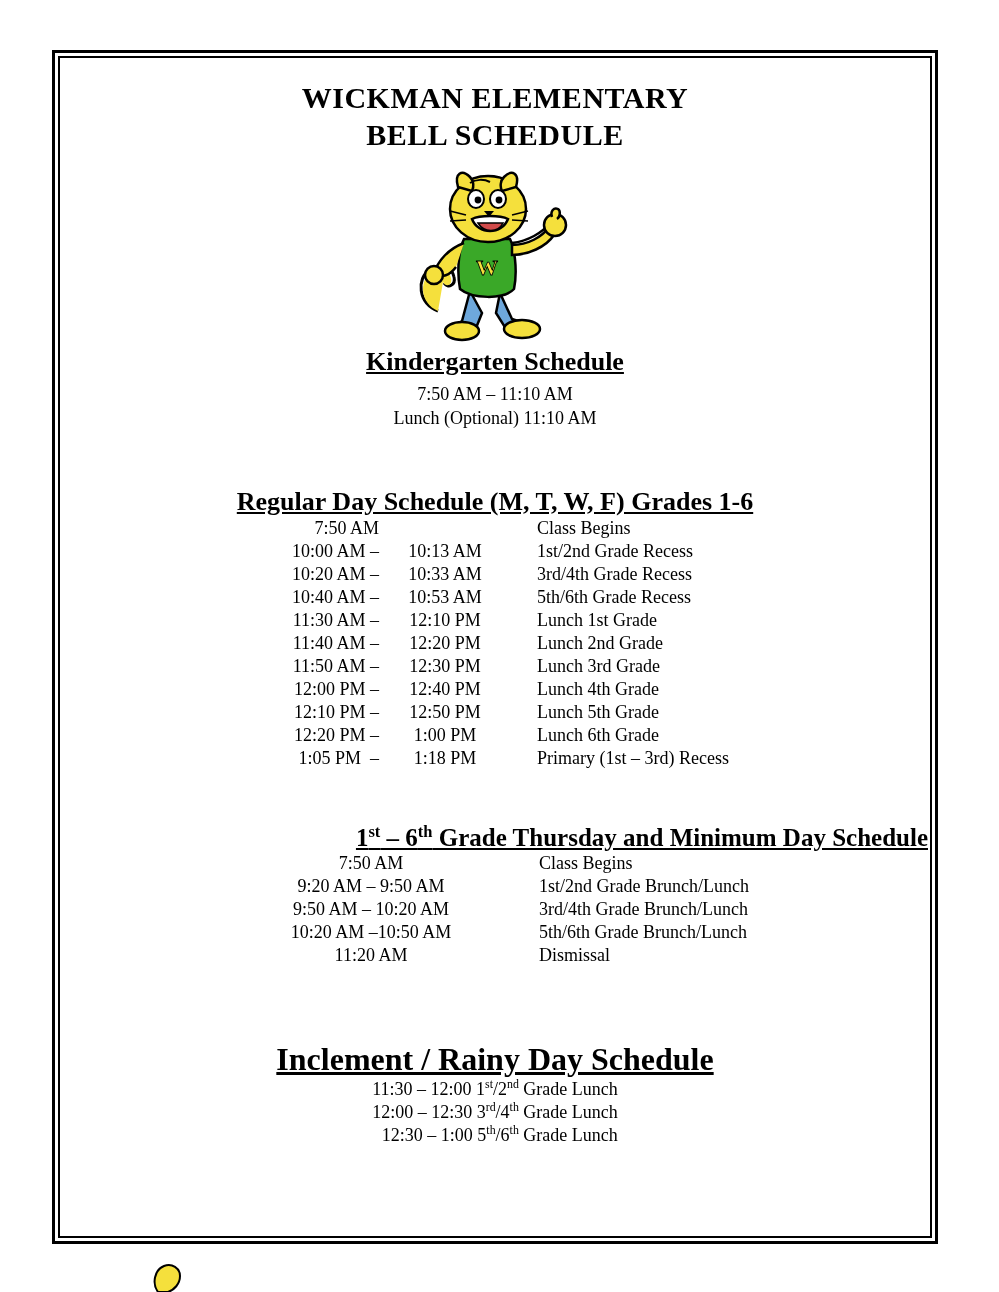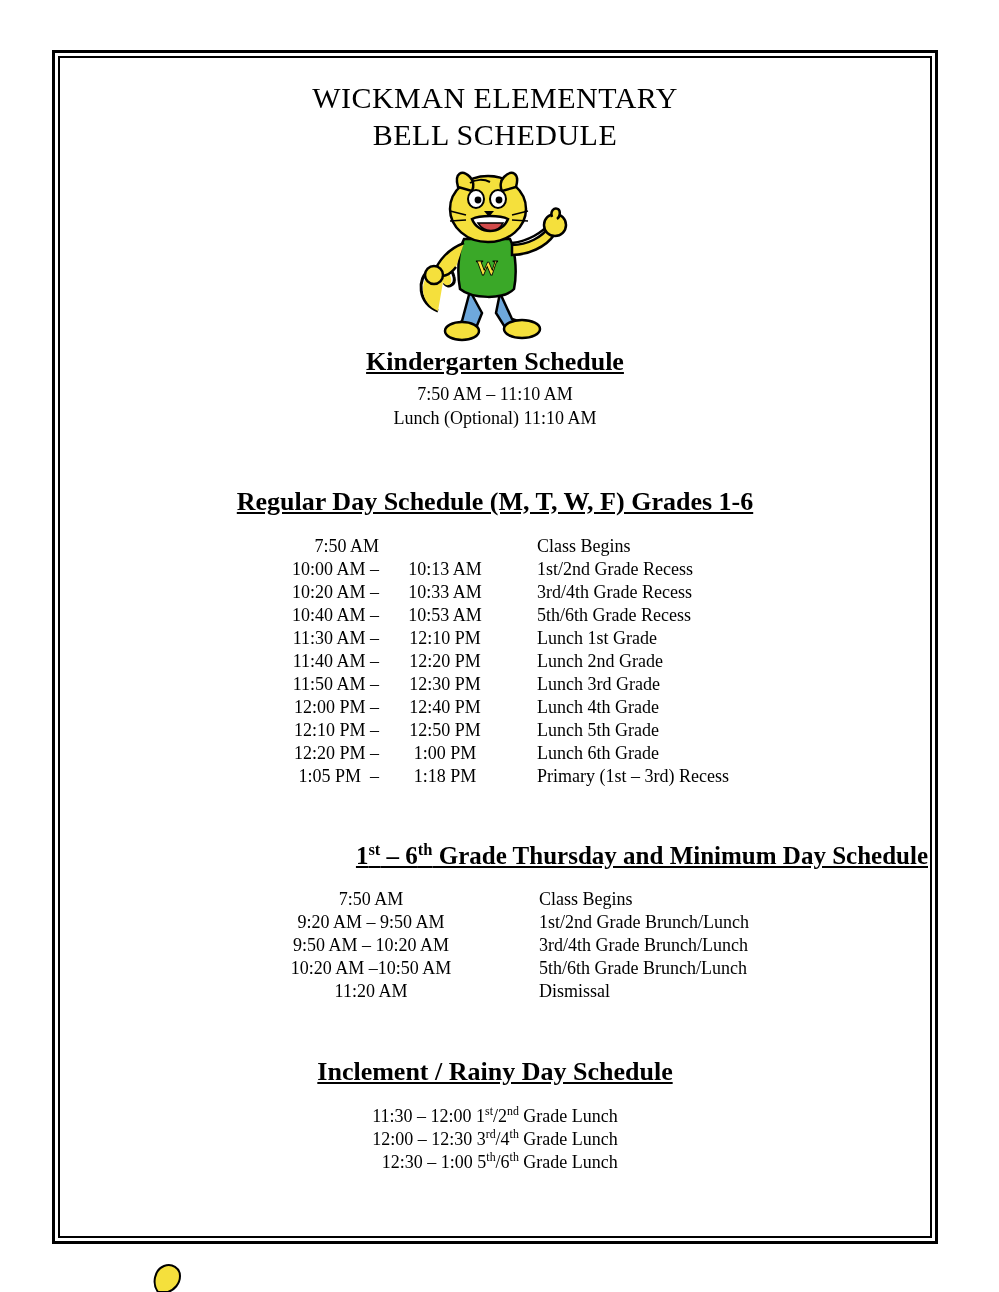--- a/index.html
+++ b/index.html
@@ -49,21 +49,21 @@
     left: 62px;
     top: 60px;
     width: 866px;
     height: 1174px;
     box-sizing: border-box;
     text-align: center;
   }
 
   .title {
     font-family: "Liberation Serif", serif;
-    font-weight: normal;
+    font-weight: bold;
     font-size: 30px;
     letter-spacing: 0.5px;
     line-height: 1.22;
     margin-top: 20px;
   }
   .title-line {
     display: block;
   }
 
   
@@ -87,35 +87,35 @@
   .h-regular {
     font-size: 26px;
     margin-top: 56px;
   }
   .h-thursday {
     font-size: 25px;
     margin-top: 54px;
     text-align: right;
   }
   .h-rainy {
-    font-size: 26px;
-    margin-top: 54px;
+    font-size: 32px;
+    margin-top: 74px;
   }
 
   .sub-lines {
     font-size: 18px;
     line-height: 1.32;
     margin-top: 6px;
   }
   .sub-lines div { white-space: pre; }
 
   
   table.sched {
     border-collapse: collapse;
-    margin: 18px auto;
+    margin: 0 auto;
     font-size: 18px;
   }
   table.sched td {
     padding: 1px 0;
     white-space: pre;
     vertical-align: top;
   }
 
   
   .reg { margin-top: 14px; }

